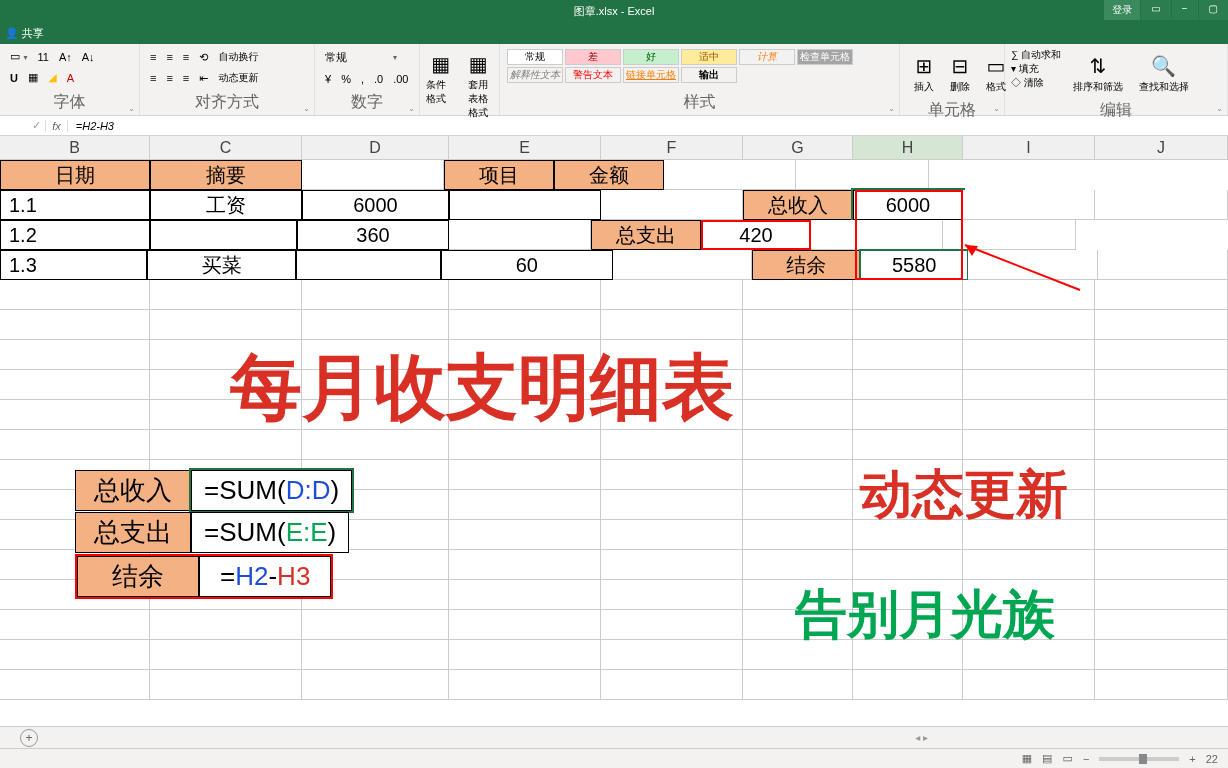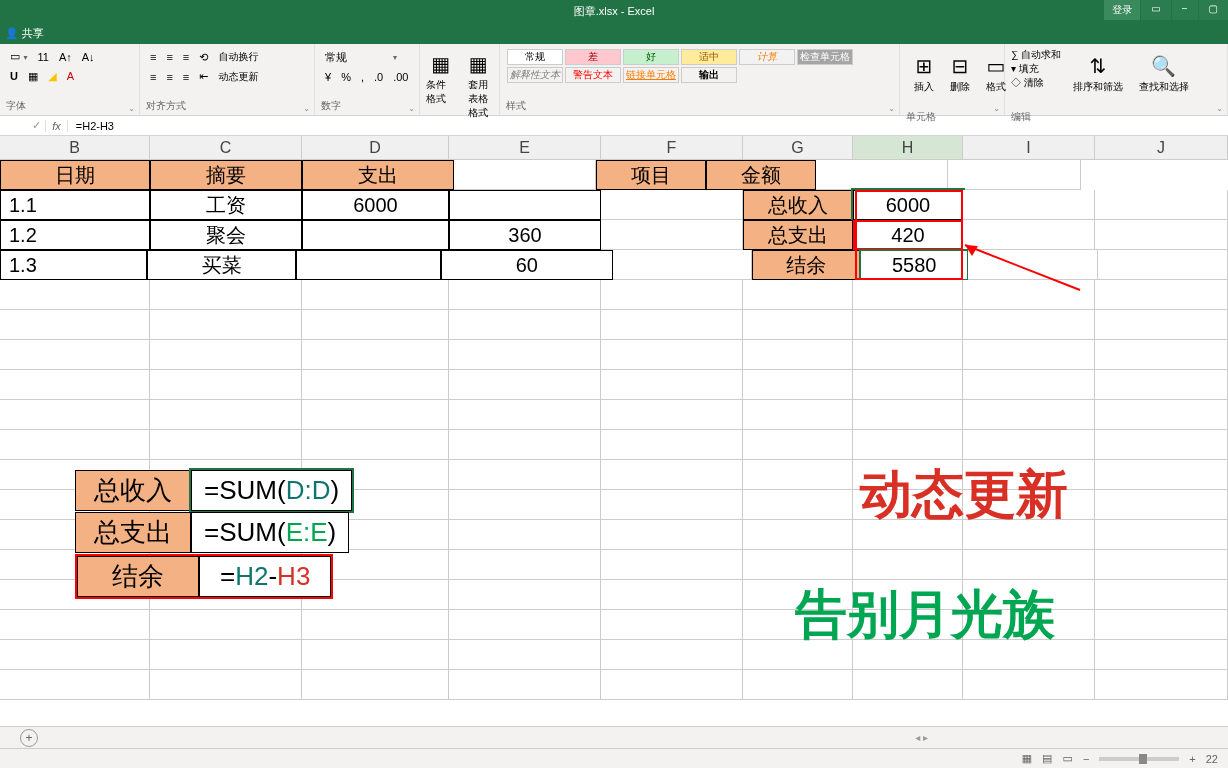--- a/index.html
+++ b/index.html
@@ -14,21 +14,21 @@
 
 .menubar { height: 22px; background: #217346; color: #fff; display: flex; align-items: center; padding-left: 5px; font-size: 12px; justify-content: space-between; }
 .menubar-left { display: flex; align-items: center; }
 .menubar-left span { margin-right: 14px; cursor: pointer; }
 .menubar .hint { display: flex; align-items: center; gap: 4px; }
 .menubar-right { margin-right: 8px; font-size: 11px; }
 
 
 .ribbon { height: 72px; background: #f3f2f1; border-bottom: 1px solid #d4d4d4; display: flex; position: relative; }
 .ribbon-group { border-right: 1px solid #e1e1e1; padding: 4px 6px 2px 6px; display: flex; flex-direction: column; justify-content: space-between; position: relative; }
-.ribbon-group-label { font-size: 10px; color: #666; text-align: left; margin-top: 12px; }
+.ribbon-group-label { font-size: 16px; color: #666; text-align: center; margin-top: 2px; }
 .ribbon-group-label::after { content: "⌄"; font-size: 8px; margin-left: 2px; color: #888; position: absolute; bottom: 2px; right: 4px; }
 .ribbon-row { display: flex; align-items: center; gap: 2px; }
 .ribbon-btn { padding: 1px 3px; font-size: 11px; cursor: pointer; border: 1px solid transparent; }
 .ribbon-big { display: flex; flex-direction: column; align-items: center; padding: 4px; font-size: 10px; cursor: pointer; }
 .ribbon-big-icon { width: 28px; height: 28px; display: flex; align-items: center; justify-content: center; font-size: 20px; }
 .dropdown-arrow { font-size: 8px; color: #666; }
 
 
 .style-cell { width: 56px; height: 16px; font-size: 10px; display: flex; align-items: center; justify-content: center; border: 1px solid #ccc; margin: 1px; }
 .style-normal { background: #fff; }
@@ -39,21 +39,21 @@
 .style-check { background: #a5a5a5; color: #fff; }
 .style-explain { font-style: italic; color: #7f7f7f; }
 .style-warn { color: #ff0000; }
 .style-link { color: #fa7d00; text-decoration: underline; }
 .style-output { font-weight: bold; }
 
 
 .formula-bar { height: 20px; border-bottom: 1px solid #d4d4d4; display: flex; align-items: center; font-size: 11px; background: #fff; }
 .fb-name { width: 28px; padding-left: 6px; color: #999; }
 .fb-fx { padding: 0 6px; font-style: italic; color: #666; border-left: 1px solid #e0e0e0; border-right: 1px solid #e0e0e0; }
-.fb-input { flex: 1; padding-left: 8px; }
+.fb-input { flex: 1; padding-left: 8px; font-style: italic; }
 
 
 .col-headers { height: 24px; display: flex; background: #f0f0f0; border-bottom: 1px solid #ccc; }
 .col-header { border-right: 1px solid #ccc; display: flex; align-items: center; justify-content: center; font-size: 16px; color: #444; cursor: pointer; }
 .col-header.active { background: #d5e6d5; }
 
 
 .grid { position: relative; }
 .grid-row { display: flex; height: 30px; }
 .grid-cell { border-right: 1px solid #ccc; border-bottom: 1px solid #ccc; display: flex; align-items: center; justify-content: center; font-size: 20px; position: relative; background: #fff; }
@@ -63,21 +63,21 @@
 
 
 .overlay-text { position: absolute; font-weight: bold; pointer-events: none; }
 .overlay-title { font-size: 72px; color: #d93025; white-space: nowrap; }
 .overlay-green { font-size: 52px; color: #00a651; white-space: nowrap; }
 .overlay-red-sm { font-size: 52px; color: #d93025; white-space: nowrap; }
 
 .formula-box { position: absolute; display: flex; }
 .formula-label { background: #f4b183; border: 1px solid #000; font-size: 26px; padding: 2px 18px; display: flex; align-items: center; justify-content: center; }
 .formula-val { border: 1px solid #000; font-size: 26px; padding: 2px 12px; background: #fff; display: flex; align-items: center; }
-.fcol-blue { color: #0f766e; }
+.fcol-blue { color: #1d4ed8; }
 .fcol-green { color: #00a651; }
 .fcol-red { color: #d93025; }
 
 .red-box { border: 2px solid #ff0000; }
 .green-sel { outline: 2px solid #217346; }
 
 
 .tabs-bar { position: absolute; bottom: 20px; left: 0; right: 0; height: 22px; background: #f3f2f1; display: flex; align-items: center; padding-left: 20px; border-top: 1px solid #ccc; font-size: 12px; }
 .tab-add { width: 18px; height: 18px; border-radius: 50%; border: 1px solid #999; display: flex; align-items: center; justify-content: center; color: #666; cursor: pointer; }
 .tabs-scroll { position: absolute; right: 300px; display: flex; gap: 4px; font-size: 10px; color: #999; }
@@ -241,21 +241,20 @@
   <div class="col-header active" style="width:110px;">H</div>
   <div class="col-header" style="width:132px;">I</div>
   <div class="col-header" style="width:133px;">J</div>
 </div>
 
 <div class="grid">
 
   <div class="grid-row">
     <div class="grid-cell header-cell" style="width:150px;">日期</div>
     <div class="grid-cell header-cell" style="width:152px;">摘要</div>
-    <div class="grid-cell header-cell" style="width:152px;">支出</div>
     <div class="grid-cell" style="width:142px;"></div>
     <div class="grid-cell header-cell" style="width:110px;">项目</div>
     <div class="grid-cell header-cell" style="width:110px;">金额</div>
     <div class="grid-cell" style="width:132px;"></div>
     <div class="grid-cell" style="width:133px;"></div>
   </div>
 
   <div class="grid-row">
     <div class="grid-cell data-cell" style="width:150px;justify-content:flex-start;padding-left:8px;">1.1</div>
     <div class="grid-cell data-cell" style="width:152px;">工资</div>
@@ -263,21 +262,20 @@
     <div class="grid-cell data-cell" style="width:152px;"></div>
     <div class="grid-cell" style="width:142px;"></div>
     <div class="grid-cell header-cell" style="width:110px;">总收入</div>
     <div class="grid-cell data-cell green-sel" style="width:110px;">6000</div>
     <div class="grid-cell" style="width:132px;"></div>
     <div class="grid-cell" style="width:133px;"></div>
   </div>
 
   <div class="grid-row">
     <div class="grid-cell data-cell" style="width:150px;justify-content:flex-start;padding-left:8px;">1.2</div>
-    <div class="grid-cell data-cell" style="width:152px;">聚会</div>
     <div class="grid-cell data-cell" style="width:147px;"></div>
     <div class="grid-cell data-cell" style="width:152px;">360</div>
     <div class="grid-cell" style="width:142px;"></div>
     <div class="grid-cell header-cell" style="width:110px;">总支出</div>
     <div class="grid-cell data-cell" style="width:110px;border:2px solid #ff0000;">420</div>
     <div class="grid-cell" style="width:132px;"></div>
     <div class="grid-cell" style="width:133px;"></div>
   </div>
 
   <div class="grid-row">
@@ -447,20 +445,21 @@
       <div class="grid-cell" style="width:133px;"></div>
     </div>
 
   <div style="position:absolute;left:855px;top:30px;width:108px;height:90px;border:2px solid #ff0000;pointer-events:none;"></div>
 
   <svg class="arrow-svg" style="left:960px;top:80px;" width="130" height="60">
     <line x1="120" y1="50" x2="5" y2="5" stroke="#ff0000" stroke-width="2"></line>
     <polygon points="5,5 18,6 12,16" fill="#ff0000"></polygon>
   </svg>
 
+  <div class="overlay-text overlay-title" style="left:230px;top:180px;">每月收支明细表</div>
   <div class="overlay-text overlay-red-sm" style="left:860px;top:300px;">动态更新</div>
   <div class="overlay-text overlay-green" style="left:795px;top:420px;">告别月光族</div>
 
   <div class="formula-box" style="left:75px;top:310px;">
     <div class="formula-label">总收入</div>
     <div class="formula-val green-sel">
         <span>=SUM(</span>
         <span class="fcol-blue">D:D</span>
         <span>)</span>
       </div>

